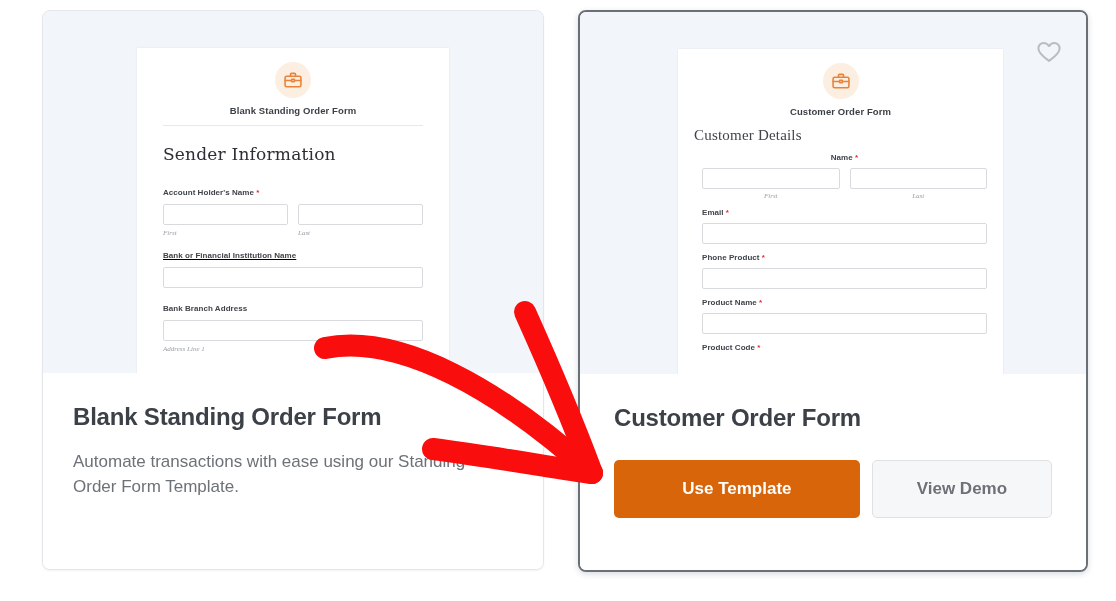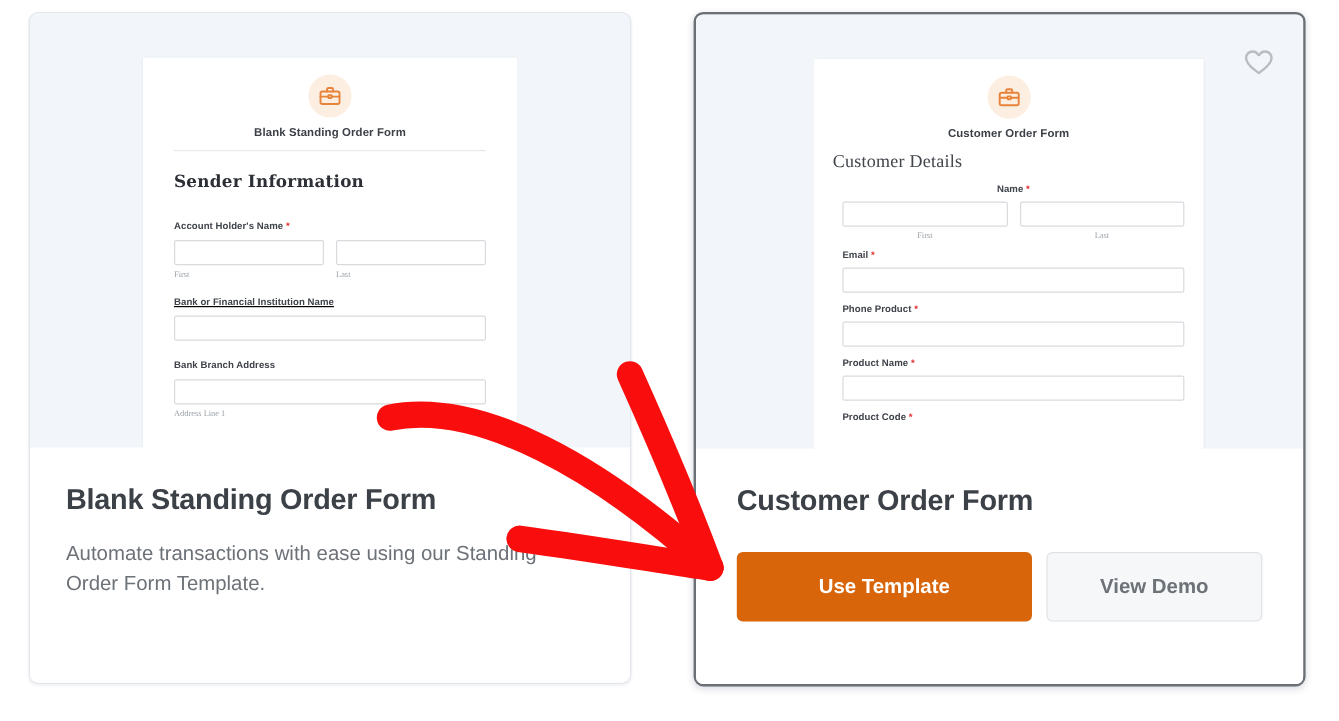--- a/index.html
+++ b/index.html
@@ -62,22 +62,22 @@
     font-size: 9.5px;
     font-weight: 700;
     color: #3b3f46;
     letter-spacing: .1px;
     margin-top: 7px;
   }
   .rule { height:1px; background:#e6e8ec; margin:9px 0 0 0; }
 
   .sec-slab {
     font-family: "DejaVu Serif", "Liberation Serif", serif;
-    font-weight: 700;
-    font-size: 14px;
+    font-weight: 400;
+    font-size: 17px;
     color: #2c2f35;
     letter-spacing: .2px;
   }
   .sec-serif {
     font-family: "Liberation Serif", "DejaVu Serif", serif;
     font-weight: 400;
     font-size: 15px;
     color: #40444b;
     letter-spacing: .2px;
   }
@@ -92,20 +92,21 @@
   .fin {
     border: 1px solid #d8dade;
     border-radius: 2px;
     background: #fff;
     height: 21px;
   }
   .sub {
     font-size: 7px;
     color: #9aa0a6;
     font-family: "Liberation Serif", serif;
+    font-style: italic;
   }
   .row2 { display:flex; gap: 10px; }
   .row2 > div { flex: 1; }
 
   
   .info { position: absolute; left:0; right:0; bottom:0; background:#fff; }
   .tpl-title {
     font-size: 24px;
     font-weight: 700;
     color: #3c4047;
@@ -137,21 +138,21 @@
   }
 
   
   .arrow { position:absolute; left:0; top:0; width:1116px; height:601px; pointer-events:none; z-index: 40; }
 </style>
 </head>
 <body>
 
 <div class="stage">
 
-  <div class="card plain" style="left:24px; top:10px; width:502px; height:560px;">
+  <div class="card plain" style="left:42px; top:10px; width:502px; height:560px;">
 
     <div class="preview" style="height:362px;">
 
       <div class="sheet" style="left:94px; top:37px; width:312px; height:330px;">
 
         <div class="sheet-head" style="padding:0 26px;">
           <div class="badge">
             <svg width="20" height="20" viewBox="0 0 24 24" fill="none" stroke="#e8833a" stroke-width="1.9" stroke-linecap="round" stroke-linejoin="round">
               <rect x="2.5" y="7.5" width="19" height="12.5" rx="1.8"></rect>
               <path d="M9 7.5V5.2c0-.7.6-1.2 1.3-1.2h3.4c.7 0 1.3.5 1.3 1.2V7.5"></path>

